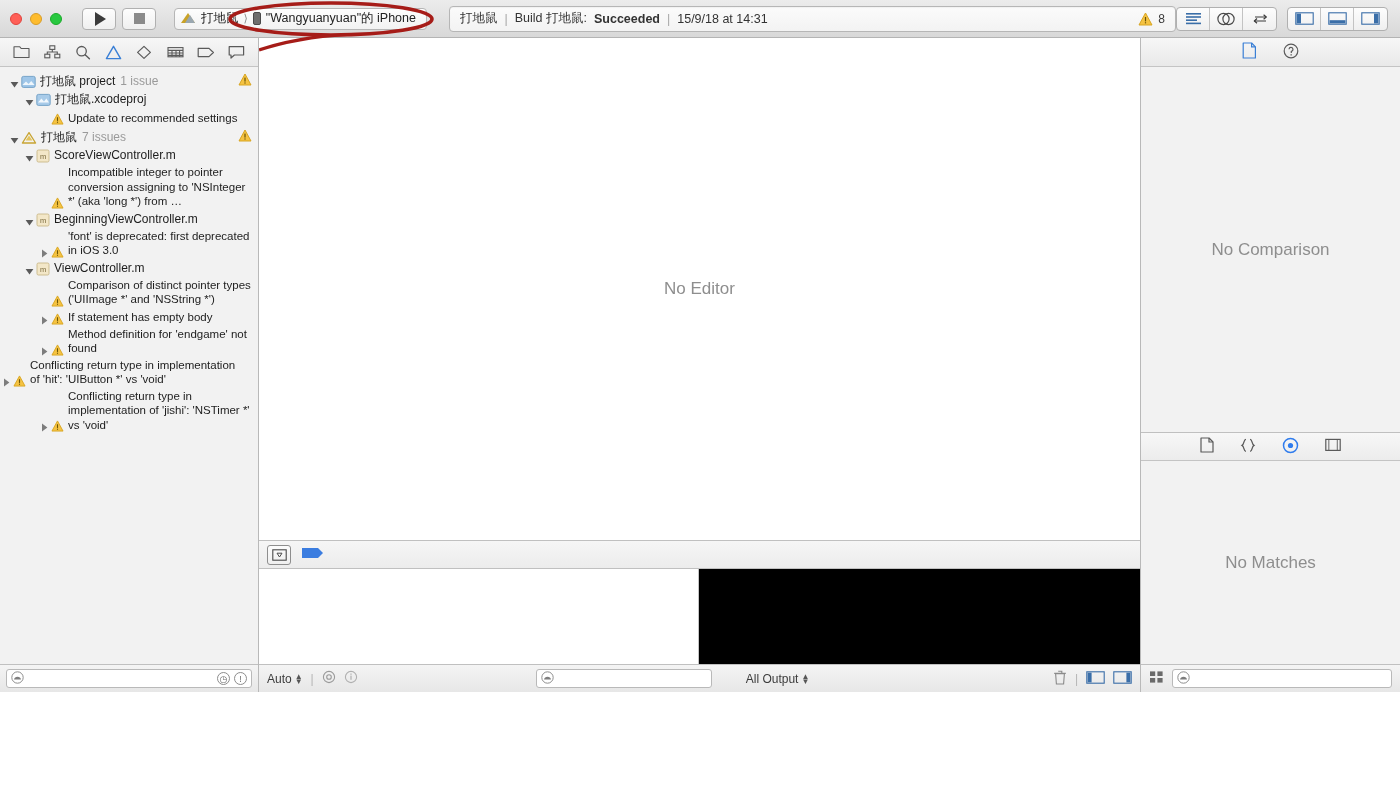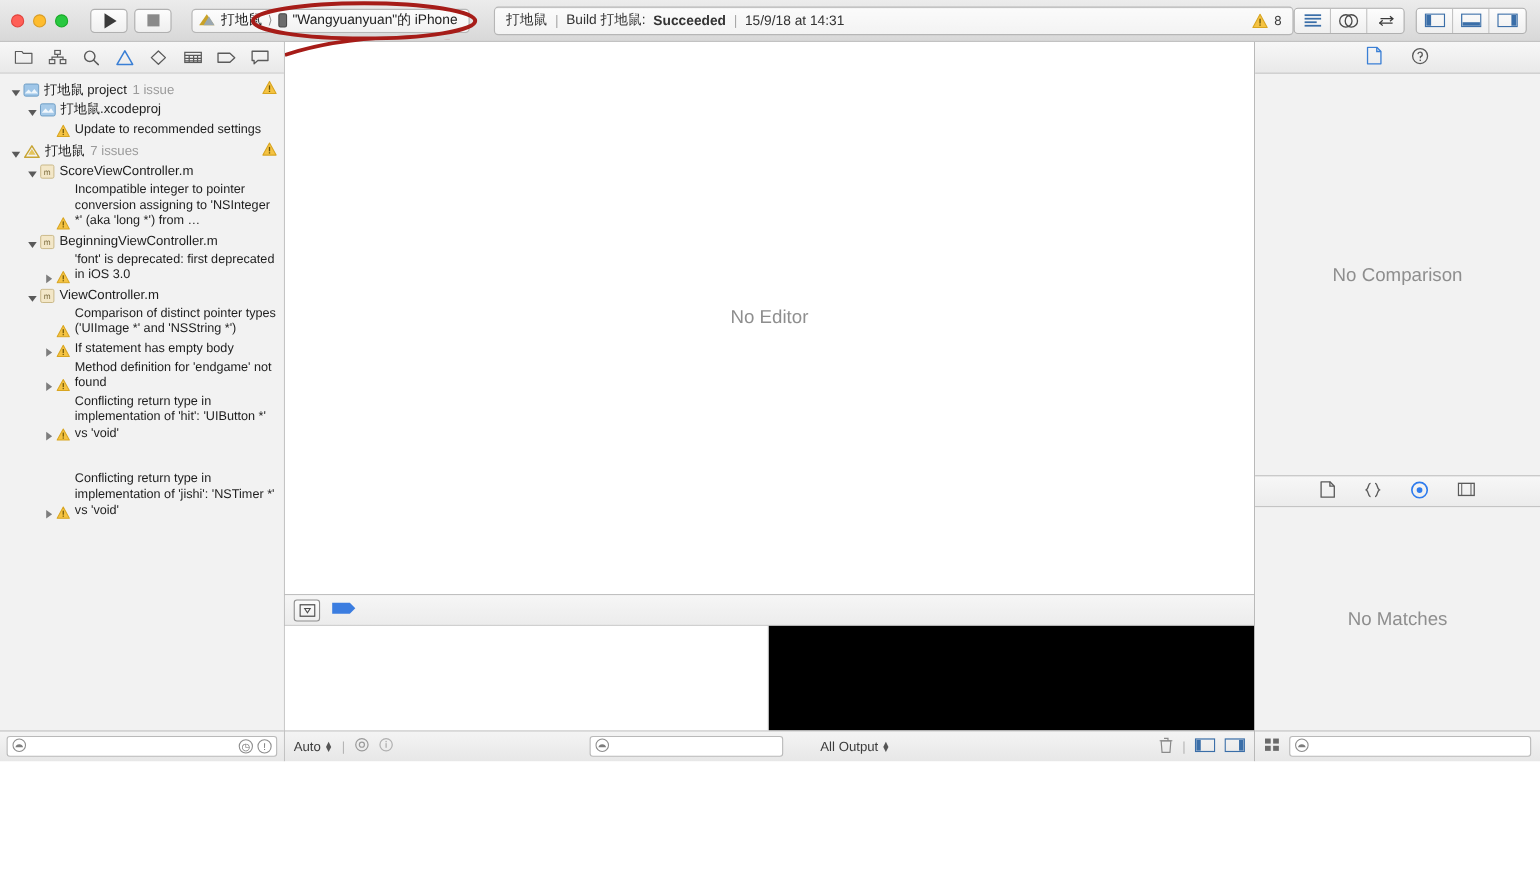--- a/index.html
+++ b/index.html
@@ -524,36 +524,36 @@
             </div>
             <span class="ico">
               <svg width="13" height="12" viewBox="0 0 14 13">
                 <path d="M7 1 L13 12 L1 12 Z" fill="#f5c342" stroke="#d8a521" stroke-width="1" stroke-linejoin="round"></path>
                 <rect x="6.4" y="4.6" width="1.2" height="4" fill="#6b5406"></rect>
                 <rect x="6.4" y="9.4" width="1.2" height="1.2" fill="#6b5406"></rect>
               </svg>
             </span>
             <span class="msg" style="max-width: 206px;">Method definition for 'endgame' not found</span>
           </div>
+          <div class="row" style="">
+            <div class="tw">
+              <svg width="9" height="9" viewBox="0 0 9 9">
+                <path d="M2 0.6 L2 8.4 L7.4 4.5 Z" fill="#7d7d7d"></path>
+              </svg>
+            </div>
+            <span class="ico">
+              <svg width="13" height="12" viewBox="0 0 14 13">
+                <path d="M7 1 L13 12 L1 12 Z" fill="#f5c342" stroke="#d8a521" stroke-width="1" stroke-linejoin="round"></path>
+                <rect x="6.4" y="4.6" width="1.2" height="4" fill="#6b5406"></rect>
+                <rect x="6.4" y="9.4" width="1.2" height="1.2" fill="#6b5406"></rect>
+              </svg>
+            </span>
+            <span class="msg" style="max-width: 206px;">Conflicting return type in implementation of 'hit': 'UIButton *' vs 'void'</span>
+          </div>
           <div class="row" style="padding-left: 38px;">
-            <div class="tw">
-              <svg width="9" height="9" viewBox="0 0 9 9">
-                <path d="M2 0.6 L2 8.4 L7.4 4.5 Z" fill="#7d7d7d"></path>
-              </svg>
-            </div>
-            <span class="ico">
-              <svg width="13" height="12" viewBox="0 0 14 13">
-                <path d="M7 1 L13 12 L1 12 Z" fill="#f5c342" stroke="#d8a521" stroke-width="1" stroke-linejoin="round"></path>
-                <rect x="6.4" y="4.6" width="1.2" height="4" fill="#6b5406"></rect>
-                <rect x="6.4" y="9.4" width="1.2" height="1.2" fill="#6b5406"></rect>
-              </svg>
-            </span>
-            <span class="msg" style="max-width: 206px;">Conflicting return type in implementation of 'hit': 'UIButton *' vs 'void'</span>
-          </div>
-          <div class="row" style="padding-left: 38px; margin-top: 25px;">
             <div class="tw">
               <svg width="9" height="9" viewBox="0 0 9 9">
                 <path d="M2 0.6 L2 8.4 L7.4 4.5 Z" fill="#7d7d7d"></path>
               </svg>
             </div>
             <span class="ico">
               <svg width="13" height="12" viewBox="0 0 14 13">
                 <path d="M7 1 L13 12 L1 12 Z" fill="#f5c342" stroke="#d8a521" stroke-width="1" stroke-linejoin="round"></path>
                 <rect x="6.4" y="4.6" width="1.2" height="4" fill="#6b5406"></rect>
                 <rect x="6.4" y="9.4" width="1.2" height="1.2" fill="#6b5406"></rect>

